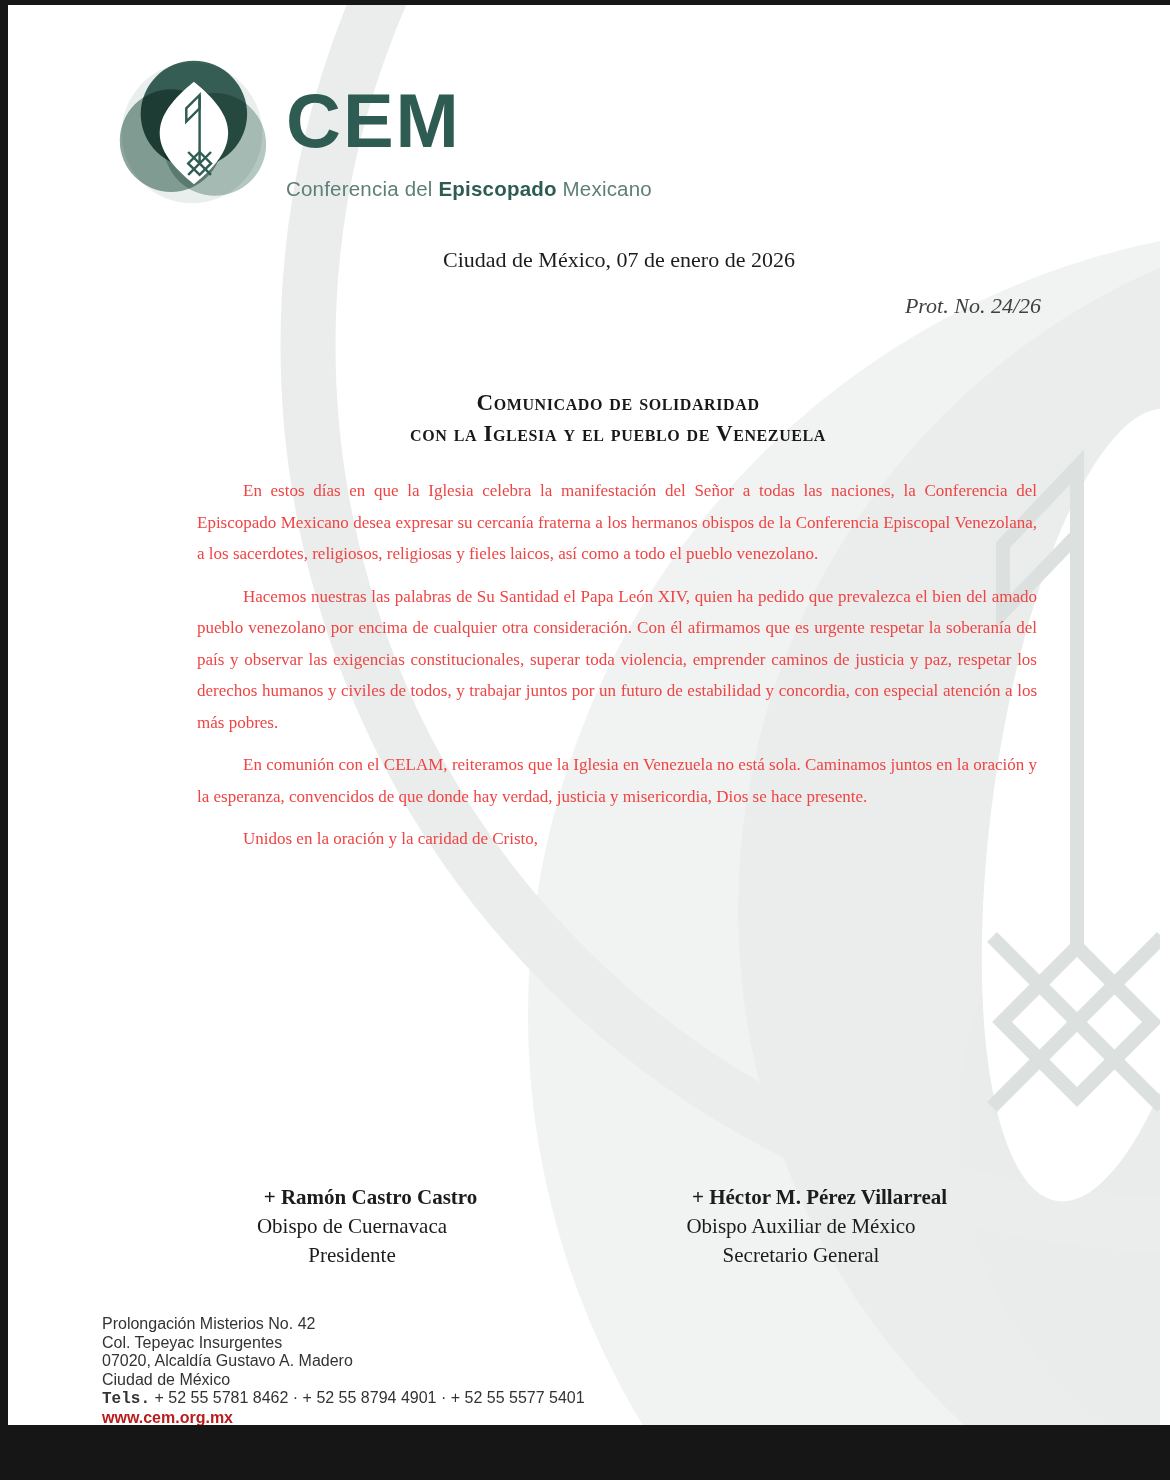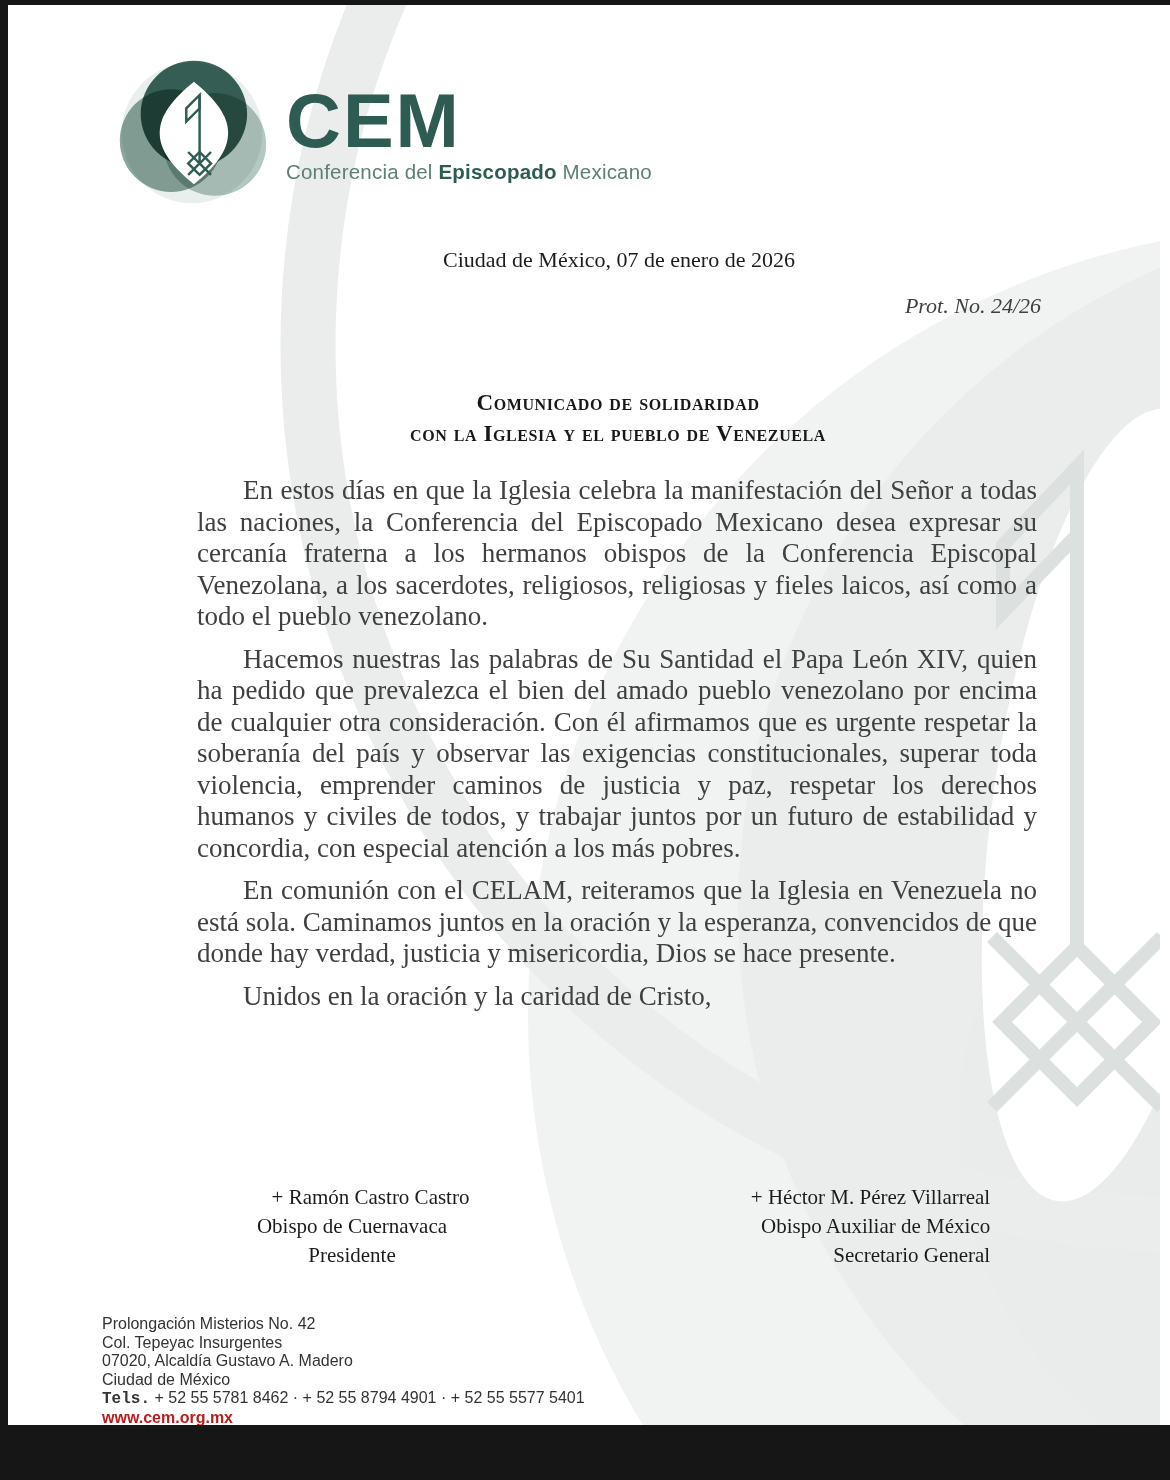--- a/index.html
+++ b/index.html
@@ -21,21 +21,21 @@
   
   .logo-mark{position:absolute;top:52px;left:74px;width:152px;height:152px;}
   .logo-text{position:absolute;top:84px;left:244px;}
   .logo-acronym{
     font-family:"Liberation Sans", sans-serif;
     font-weight:700;font-size:76px;line-height:64px;
     color:#2e5c52;letter-spacing:2px;
   }
   .logo-subtitle{
     font-family:"Liberation Sans", sans-serif;
-    font-size:20.5px;line-height:24px;color:#5d7f77;margin-top:7px;
+    font-size:20.5px;line-height:24px;color:#5d7f77;margin-top:24px;
     letter-spacing:0.2px;white-space:nowrap;
   }
   .logo-subtitle .bold{font-weight:700;color:#2e5c52;}
 
   
   .dateline{
     position:absolute;top:242px;left:155px;right:153px;
     text-align:center;font-size:22px;color:#1c1c1c;
   }
   .protocol{
@@ -47,32 +47,32 @@
   .doc-title{
     position:absolute;top:366px;left:0;right:0;margin:16px;
     text-align:center;font-size:23px;line-height:31px;
     font-weight:700;font-variant:small-caps;letter-spacing:0.6px;
     color:#181818;
   }
 
   
   .body-text{
     position:absolute;top:470px;left:155px;right:157px;
-    font-size:27px;line-height:31.5px;color:#404040;
+    font-size:17px;line-height:31.5px;color:#ef4444;
     text-align:justify;
   }
   .body-text p{margin:0 0 11px 0;text-indent:46px;}
 
   
   .signatures{position:absolute;top:1178px;left:0;right:0;height:95px;}
   .sig{position:absolute;transform:translateX(-50%);text-align:center;
        font-size:21px;line-height:29px;color:#1c1c1c;white-space:nowrap;}
-  .sig .sig-name{font-weight:400;margin-left:37px;}
+  .sig .sig-name{font-weight:700;margin-left:37px;}
   .sig-left{left:310px;}
-  .sig-right{left:810px;text-align:right;}
+  .sig-right{left:759px;}
 
   
   .footer{
     position:absolute;top:1310px;left:60px;
     font-family:"Liberation Sans", sans-serif;
     font-size:16px;line-height:18.5px;color:#333333;
   }
   .footer .bold{font-weight:700;font-family:Liberation Mono, monospace;}
   .website{font-weight:700;color:#b91c1c;text-decoration:none;
     font-family:"Liberation Sans", sans-serif;}

